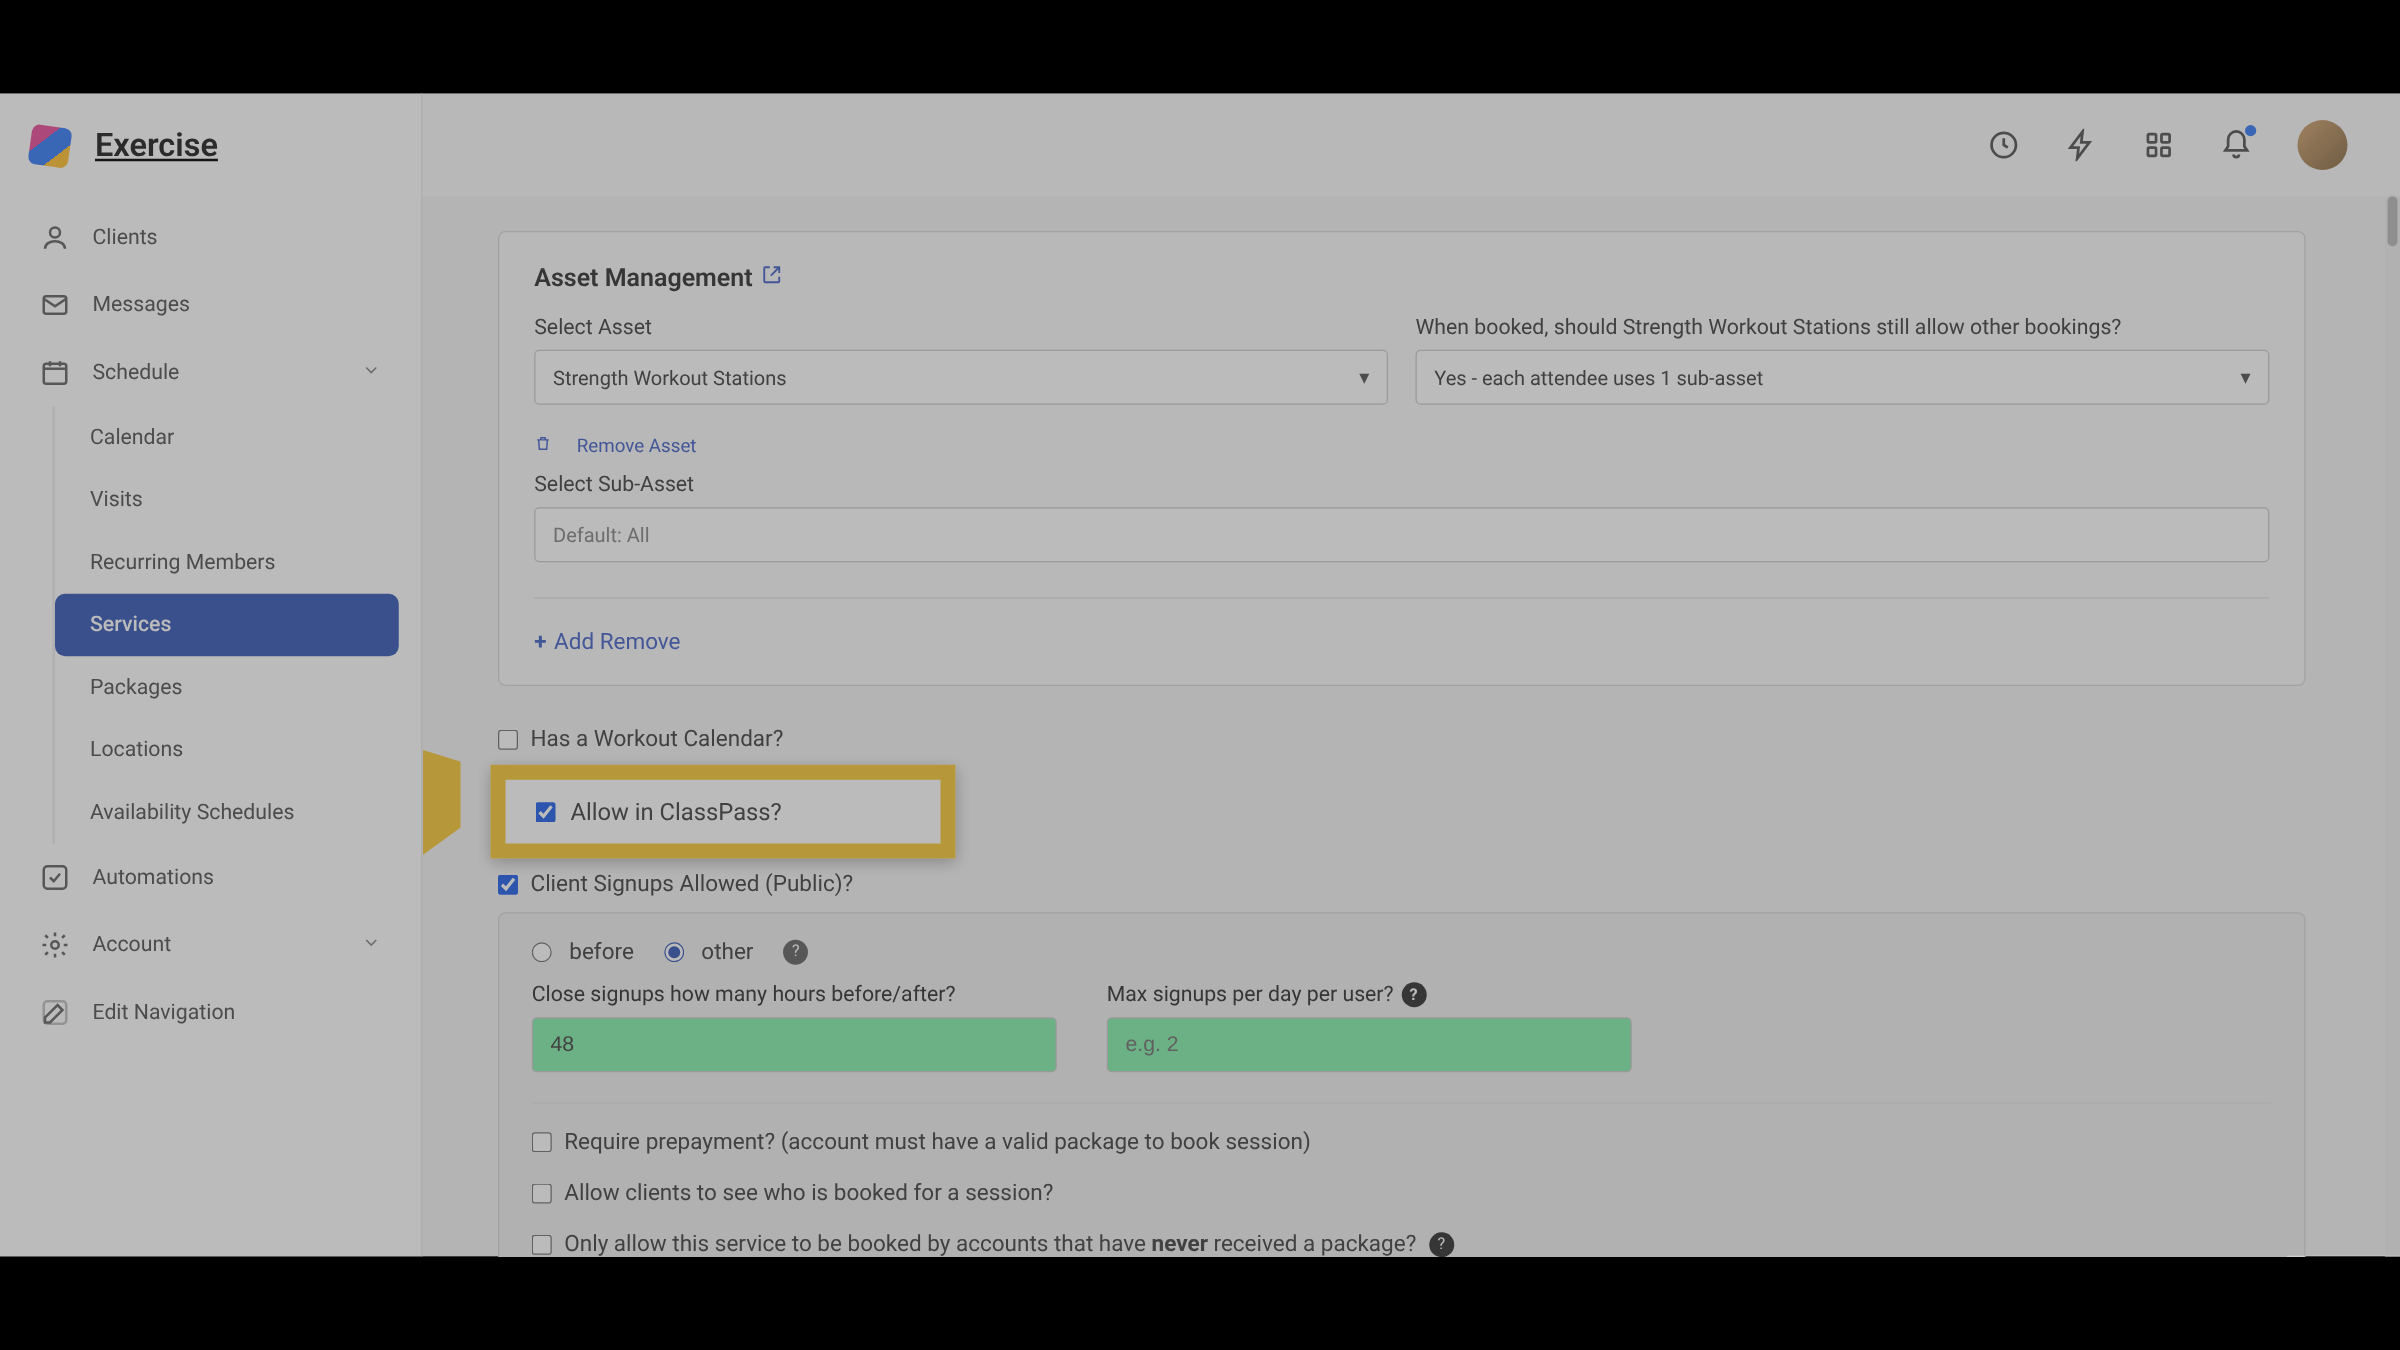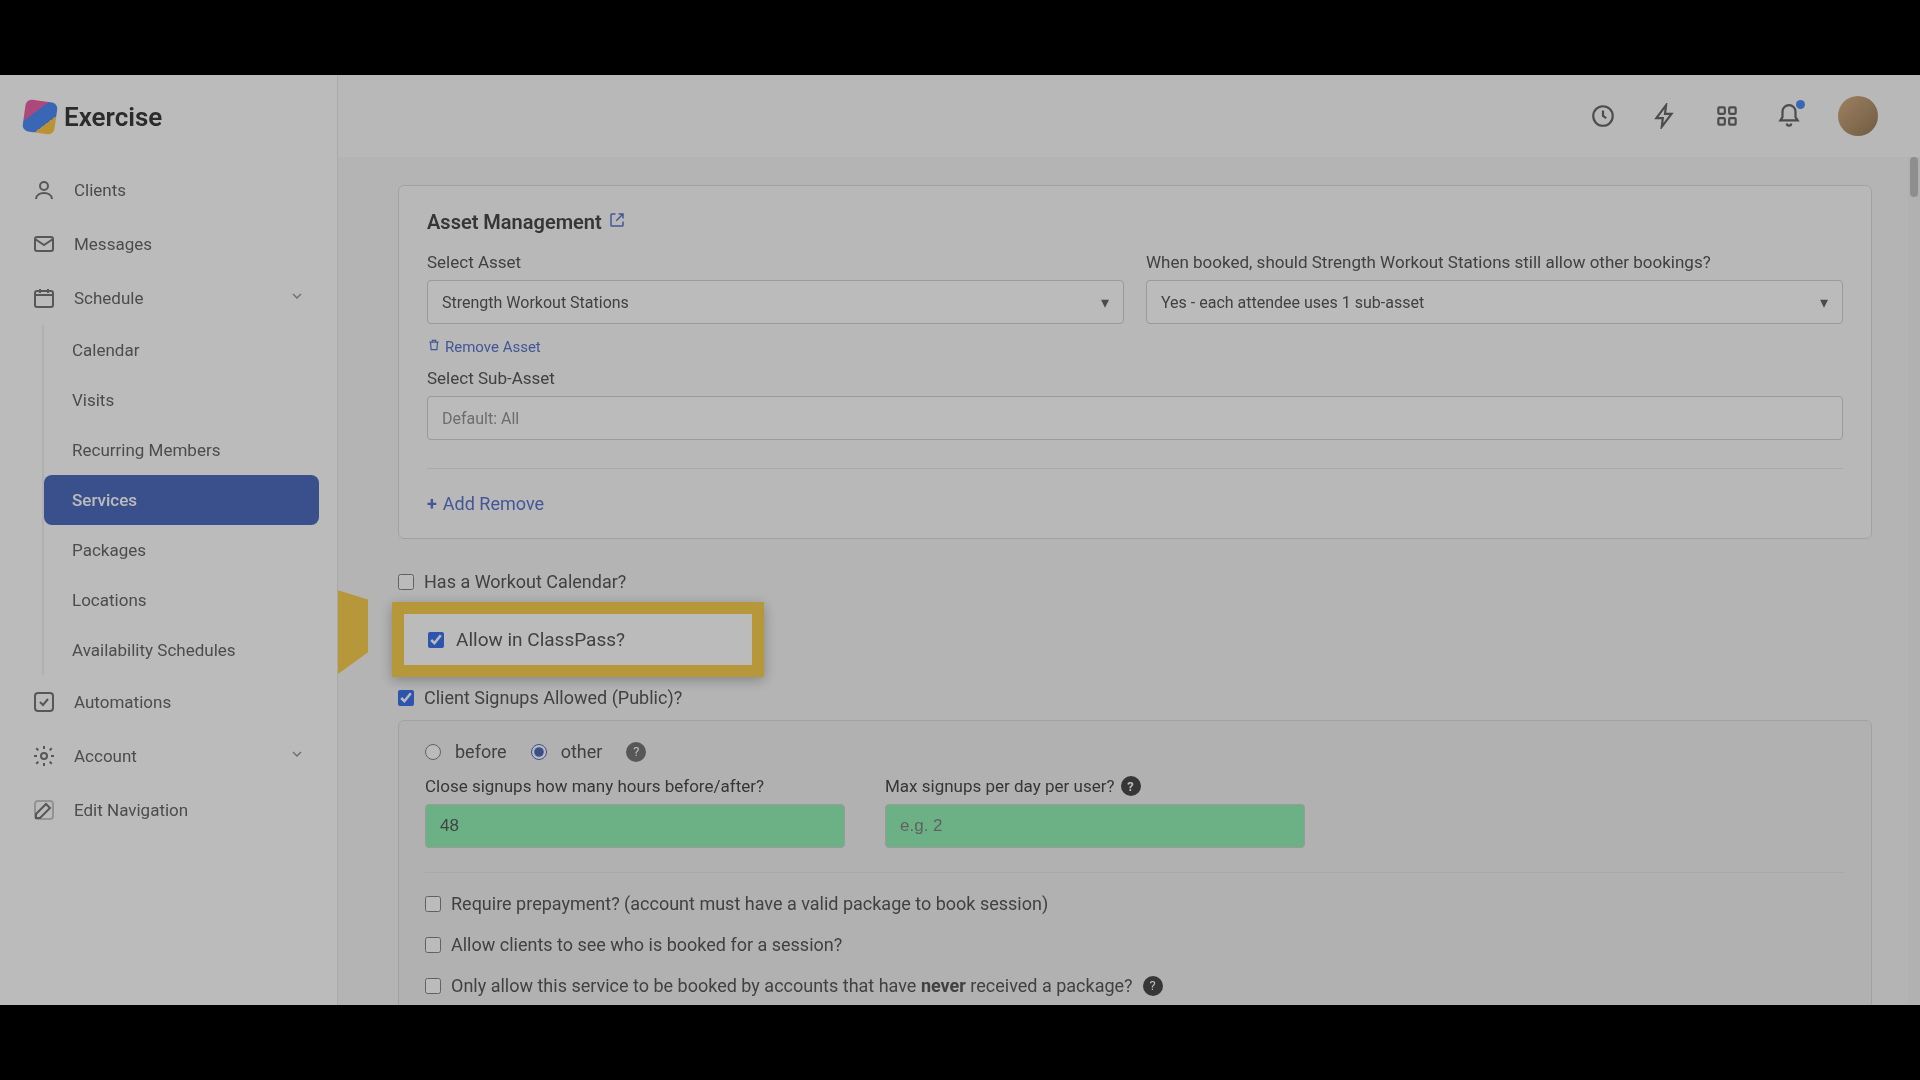--- a/index.html
+++ b/index.html
@@ -4,46 +4,46 @@
 <style>
 * { box-sizing: border-box; margin: 0; padding: 0; }
 body { font-family: -apple-system, BlinkMacSystemFont, 'Segoe UI', Roboto, sans-serif; background: #000; width: 1920px; height: 1080px; overflow: hidden; }
 
 .letterbox-top { height: 75px; background: #000; }
 .letterbox-bottom { height: 75px; background: #000; }
 .app-frame { height: 930px; background: #f5f5f5; position: relative; display: flex; }
 .dim-overlay { position: absolute; inset: 0; background: rgba(60,60,60,0.35); pointer-events: none; z-index: 10; }
 
 .sidebar { width: 338px; background: #fff; border-right: 1px solid #e5e5e5; position: relative; z-index: 1; }
-.brand { display: flex; align-items: center; gap: 8px; padding: 26px 24px 30px 24px; }
+.brand { display: flex; align-items: center; gap: 20px; padding: 26px 24px 30px 24px; text-decoration: underline; }
 .brand-logo { width: 32px; height: 32px; border-radius: 6px; background: linear-gradient(135deg,#e94f9b 0,#e94f9b 35%,#3a7ff6 35%,#3a7ff6 70%,#ffc233 70%); transform: rotate(8deg); }
 .brand-text { font-size: 26px; font-weight: 600; color: #222; }
 .nav { padding: 0 18px; }
 .nav-item { display: flex; align-items: center; gap: 18px; padding: 15px 14px; border-radius: 8px; color: #555; font-size: 17px; cursor: pointer; }
 .nav-item .icon { width: 24px; height: 24px; display: inline-flex; align-items: center; justify-content: center; color: #666; }
 .nav-sub { margin-left: 24px; border-left: 2px solid #eee; padding-left: 0; }
 .nav-sub .nav-item { padding-left: 28px; }
 .nav-item.active { background: #3a5bb8; color: #fff; font-weight: 500; }
 .nav-item .chev { margin-left: auto; color: #888; }
 
 .main { flex: 1; display: flex; flex-direction: column; position: relative; z-index: 1; }
 .topbar { height: 82px; display: flex; align-items: center; justify-content: flex-end; gap: 36px; padding: 0 42px; background: #fafafa; }
 .topbar .ticon { width: 26px; height: 26px; color: #555; cursor: pointer; position: relative; }
 .topbar .avatar { width: 40px; height: 40px; border-radius: 50%; background: linear-gradient(135deg,#d4a574,#8b6f47); }
 .topbar .dot { position: absolute; top: -3px; right: -3px; width: 9px; height: 9px; background: #3a7ff6; border-radius: 50%; }
 
-.content { flex: 1; overflow-y: auto; padding: 0 48px 30px 60px; }
+.content { flex: 1; overflow-y: auto; padding: 0 76px 30px 60px; }
 .panel { border: 1px solid #d8d8d8; border-radius: 6px; padding: 24px 28px; background: #fafafa; margin-top: 28px; }
 .panel-title { font-size: 20px; font-weight: 600; color: #333; display: flex; align-items: center; gap: 6px; margin-bottom: 18px; }
 .row { display: flex; gap: 22px; }
 .col { flex: 1; display: flex; flex-direction: column; gap: 8px; }
 .label { font-size: 17px; color: #444; }
 .select, .input { border: 1px solid #ccc; background: #fff; border-radius: 4px; height: 44px; padding: 0 14px; font-size: 16px; color: #444; display: flex; align-items: center; position: relative; }
 .select .caret { position: absolute; right: 14px; top: 50%; transform: translateY(-50%); color: #555; }
-.link-sm { color: #4766c9; font-size: 15px; display: inline-flex; align-items: flex-start; gap: 4px; margin-top: 6px; cursor: pointer; }
+.link-sm { color: #4766c9; font-size: 15px; display: inline-flex; align-items: flex-start; gap: 20px; margin-top: 16px; cursor: pointer; }
 .link-med { color: #4766c9; font-size: 18px; display: inline-flex; align-items: center; gap: 6px; margin-top: 24px; cursor: pointer; }
 hr { border: none; border-top: 1px solid #e4e4e4; margin: 28px 0 0 0; }
 
 .chk-row { display: flex; align-items: center; gap: 10px; font-size: 18px; color: #444; margin-top: 20px; }
 .chk { width: 16px; height: 16px; }
 .subpanel { border: 1px solid #d8d8d8; background: #f0f0f0; border-radius: 6px; padding: 20px 26px; margin-top: 12px; }
 .radio-row { display: flex; align-items: center; gap: 14px; font-size: 18px; color: #444; }
 .radio { width: 16px; height: 16px; accent-color: #3a5bb8; }
 .subcols { display: flex; gap: 40px; margin-top: 14px; }
 .subcols .col { flex: 0 0 420px; }

